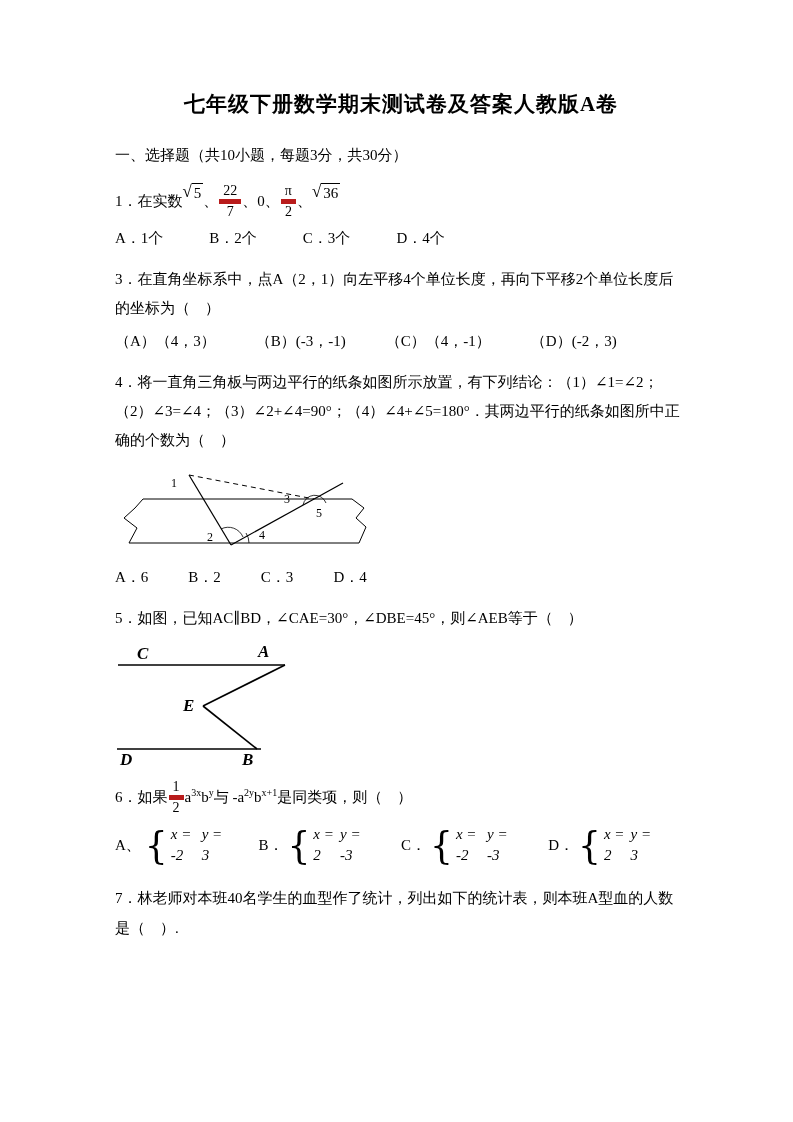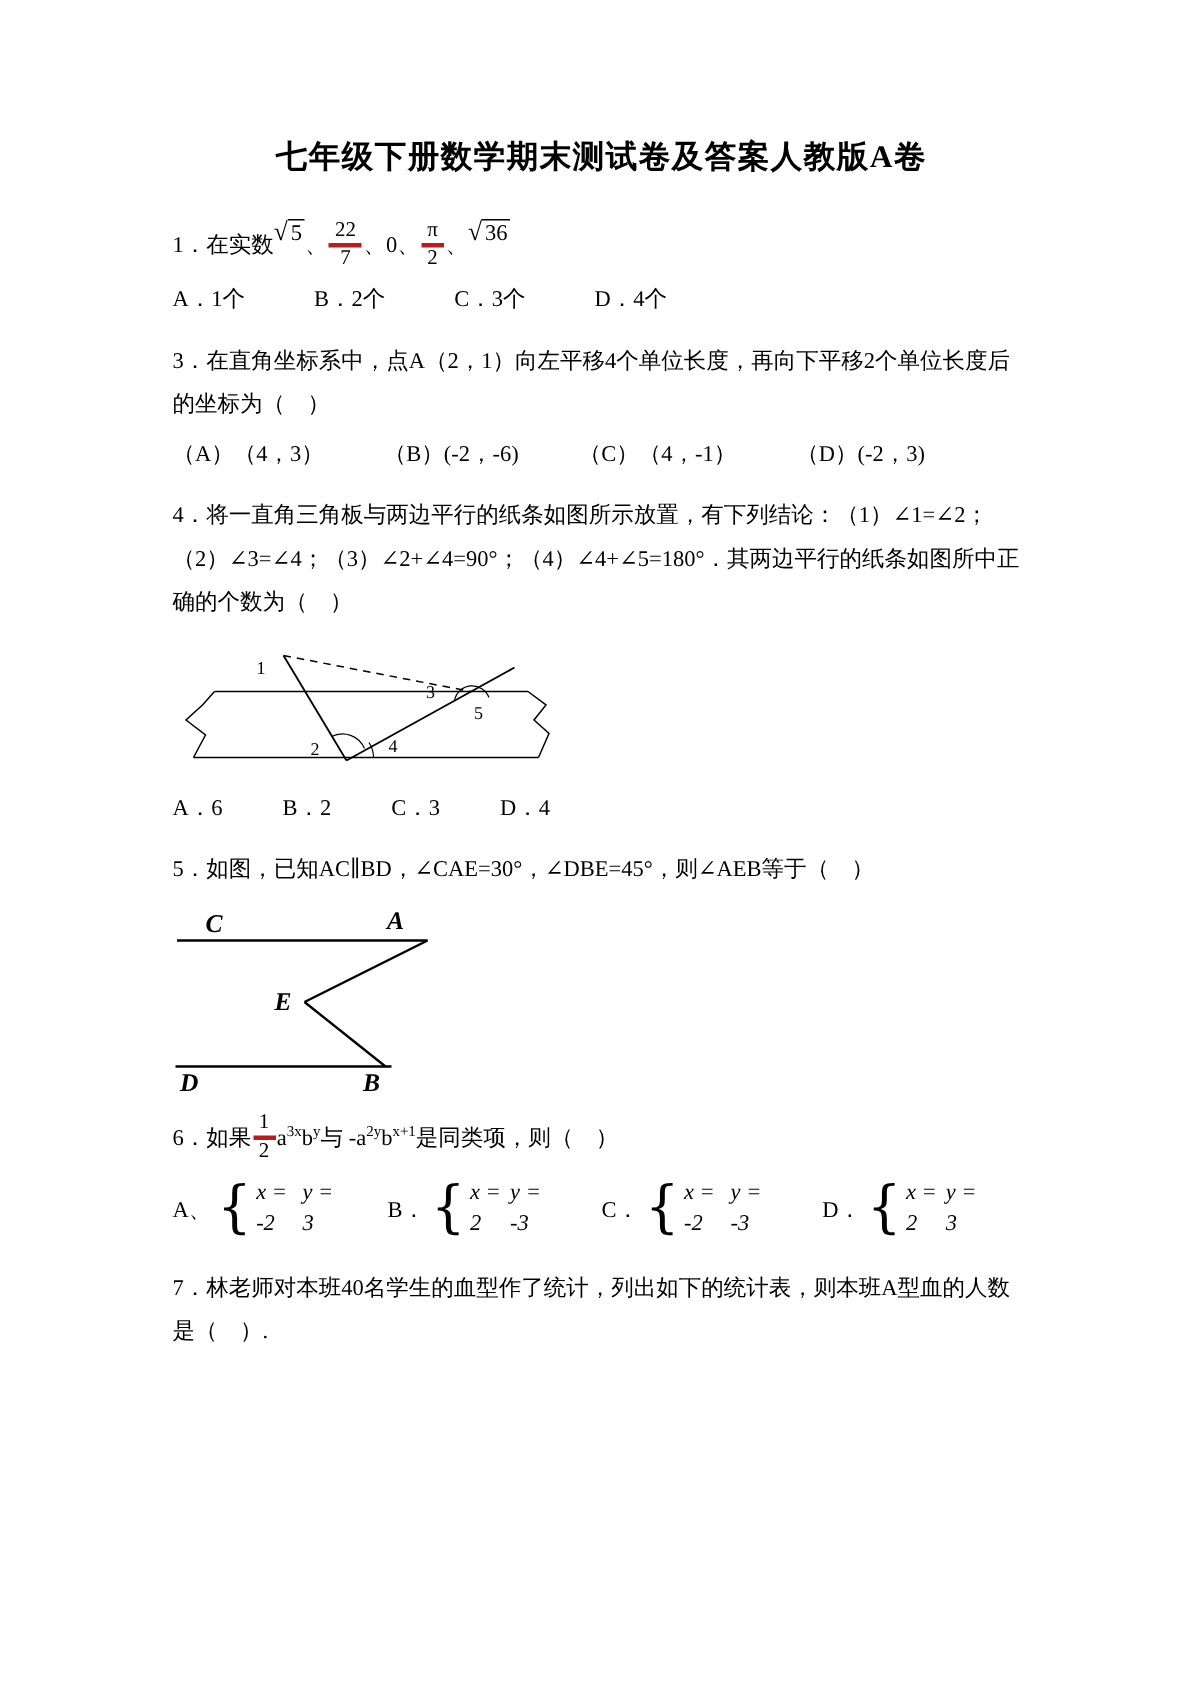--- a/index.html
+++ b/index.html
@@ -17,21 +17,21 @@
   .opts.g46 > span{margin-right:46px}
   .opts.g60 > span{margin-right:60px}
   .opts.g40 > span{margin-right:40px}
   .mathline{display:flex;align-items:flex-start;flex-wrap:wrap;line-height:2.4}
   
   .rad{white-space:nowrap;display:inline-flex;align-items:flex-start}
   .rad .rsign{font-size:17px;line-height:1}
   .rad .bar{border-top:1px solid #000;padding:0 2px;line-height:1.3}
   
   .frac{display:inline-flex;flex-direction:column;align-items:center;vertical-align:middle;font-size:14px;line-height:1.15;margin:0 1px}
-  .frac .num{display:block;padding:0 4px;border-bottom:3px solid #b91c1c}
+  .frac .num{display:block;padding:0 4px;border-bottom:5px solid #b91c1c}
   .frac .den{display:block;padding:0 4px}
   sup{font-size:10px;vertical-align:super;line-height:0}
   
   .optrow6{display:flex;align-items:center;margin-top:8px}
   .optitem6{display:inline-flex;align-items:center;margin-right:30px}
   .optitem6 .olabel{margin-right:4px}
   .sys{display:inline-flex;align-items:center}
   .sys .brace{font-size:36px;font-weight:400;line-height:1;transform:scaleY(1.05);font-family:"DejaVu Serif",serif}
   .sys .col{display:flex;flex-direction:row;margin-left:3px;line-height:1.4;font-style:italic;font-size:15px}
   .fig{margin:6px 0 4px 0}
@@ -40,20 +40,21 @@
   .fig1 text{font-size:12px}
   .fig2 text{font-size:17px;font-weight:700;font-style:italic}
 </style>
 </head>
 <body>
 
 <div class="page">
 
   <h1 class="title">七年级下册数学期末测试卷及答案人教版A卷</h1>
 
+  <p class="section">一、选择题（共10小题，每题3分，共30分）</p>
 
   <div class="q">
     <div class="mathline">
         <span>1．在实数</span>
         <span class="rad">
           <span class="rsign">√</span>
           <span class="bar">5</span>
         </span>
         <span>、</span>
         <span class="frac">
@@ -77,21 +78,21 @@
         <span>C．3个</span>
         <span>D．4个</span>
     </div>
   </div>
 
 
   <div class="q">
     <p class="qtext">3．在直角坐标系中，点A（2，1）向左平移4个单位长度，再向下平移2个单位长度后的坐标为（　）</p>
     <div class="opts g40">
       <span>（A）（4，3）</span>
-        <span>（B）(-2，-6)</span>
+        <span>（B）(-3，-1)</span>
         <span>（C）（4，-1）</span>
         <span>（D）(-2，3)</span>
     </div>
   </div>
 
   <div class="q">
     <p class="qtext">4．将一直角三角板与两边平行的纸条如图所示放置，有下列结论：（1）∠1=∠2；（2）∠3=∠4；（3）∠2+∠4=90°；（4）∠4+∠5=180°．其两边平行的纸条如图所中正确的个数为（　）</p>
 
     <div class="fig fig1">
       <svg width="265" height="98" viewBox="0 0 265 98">

